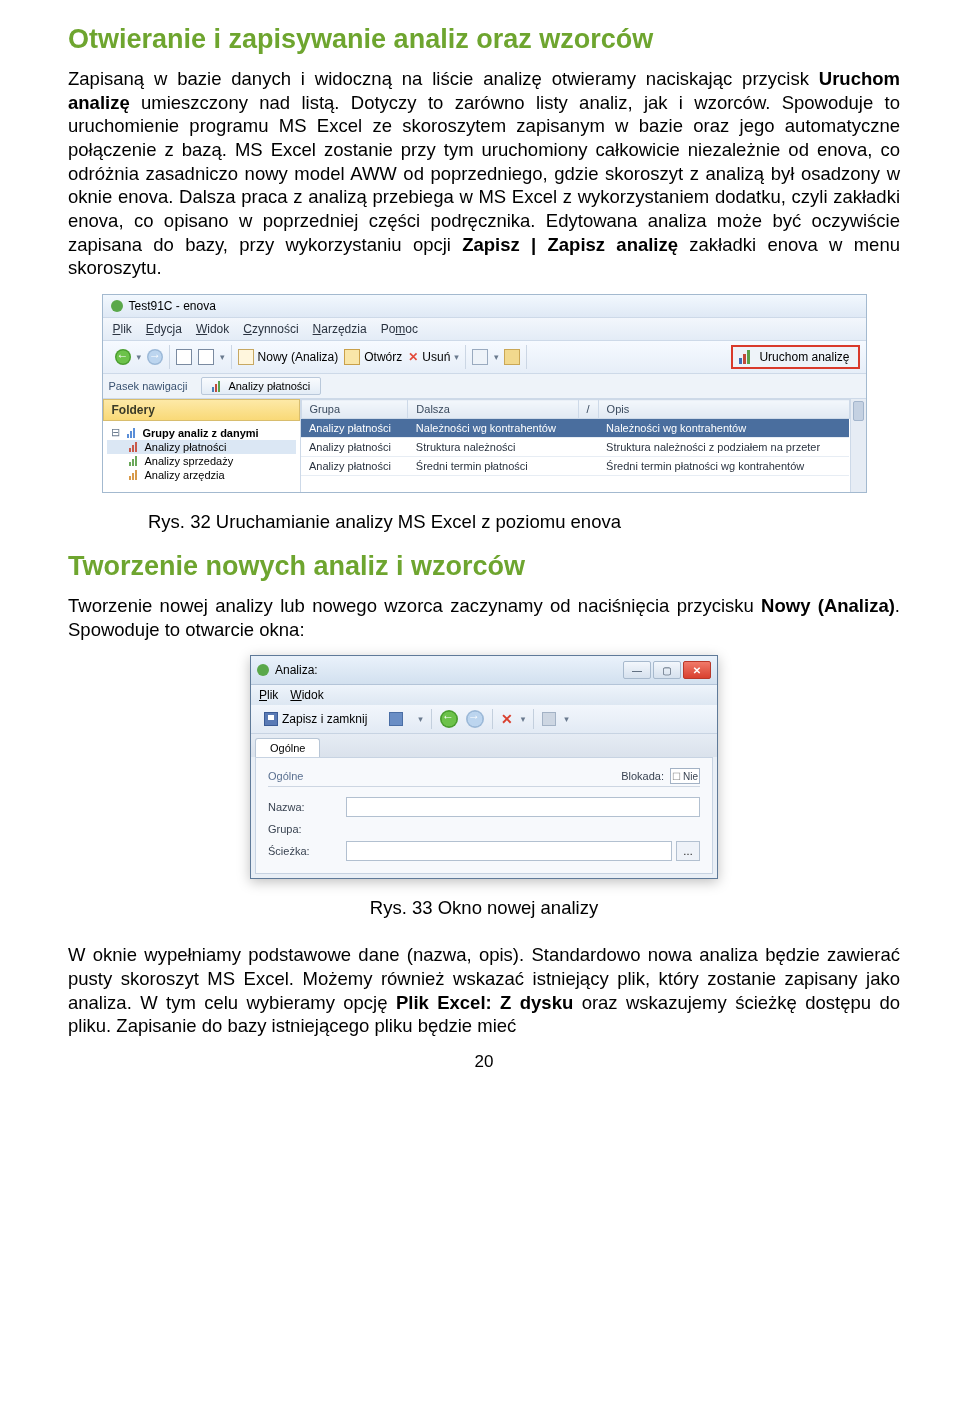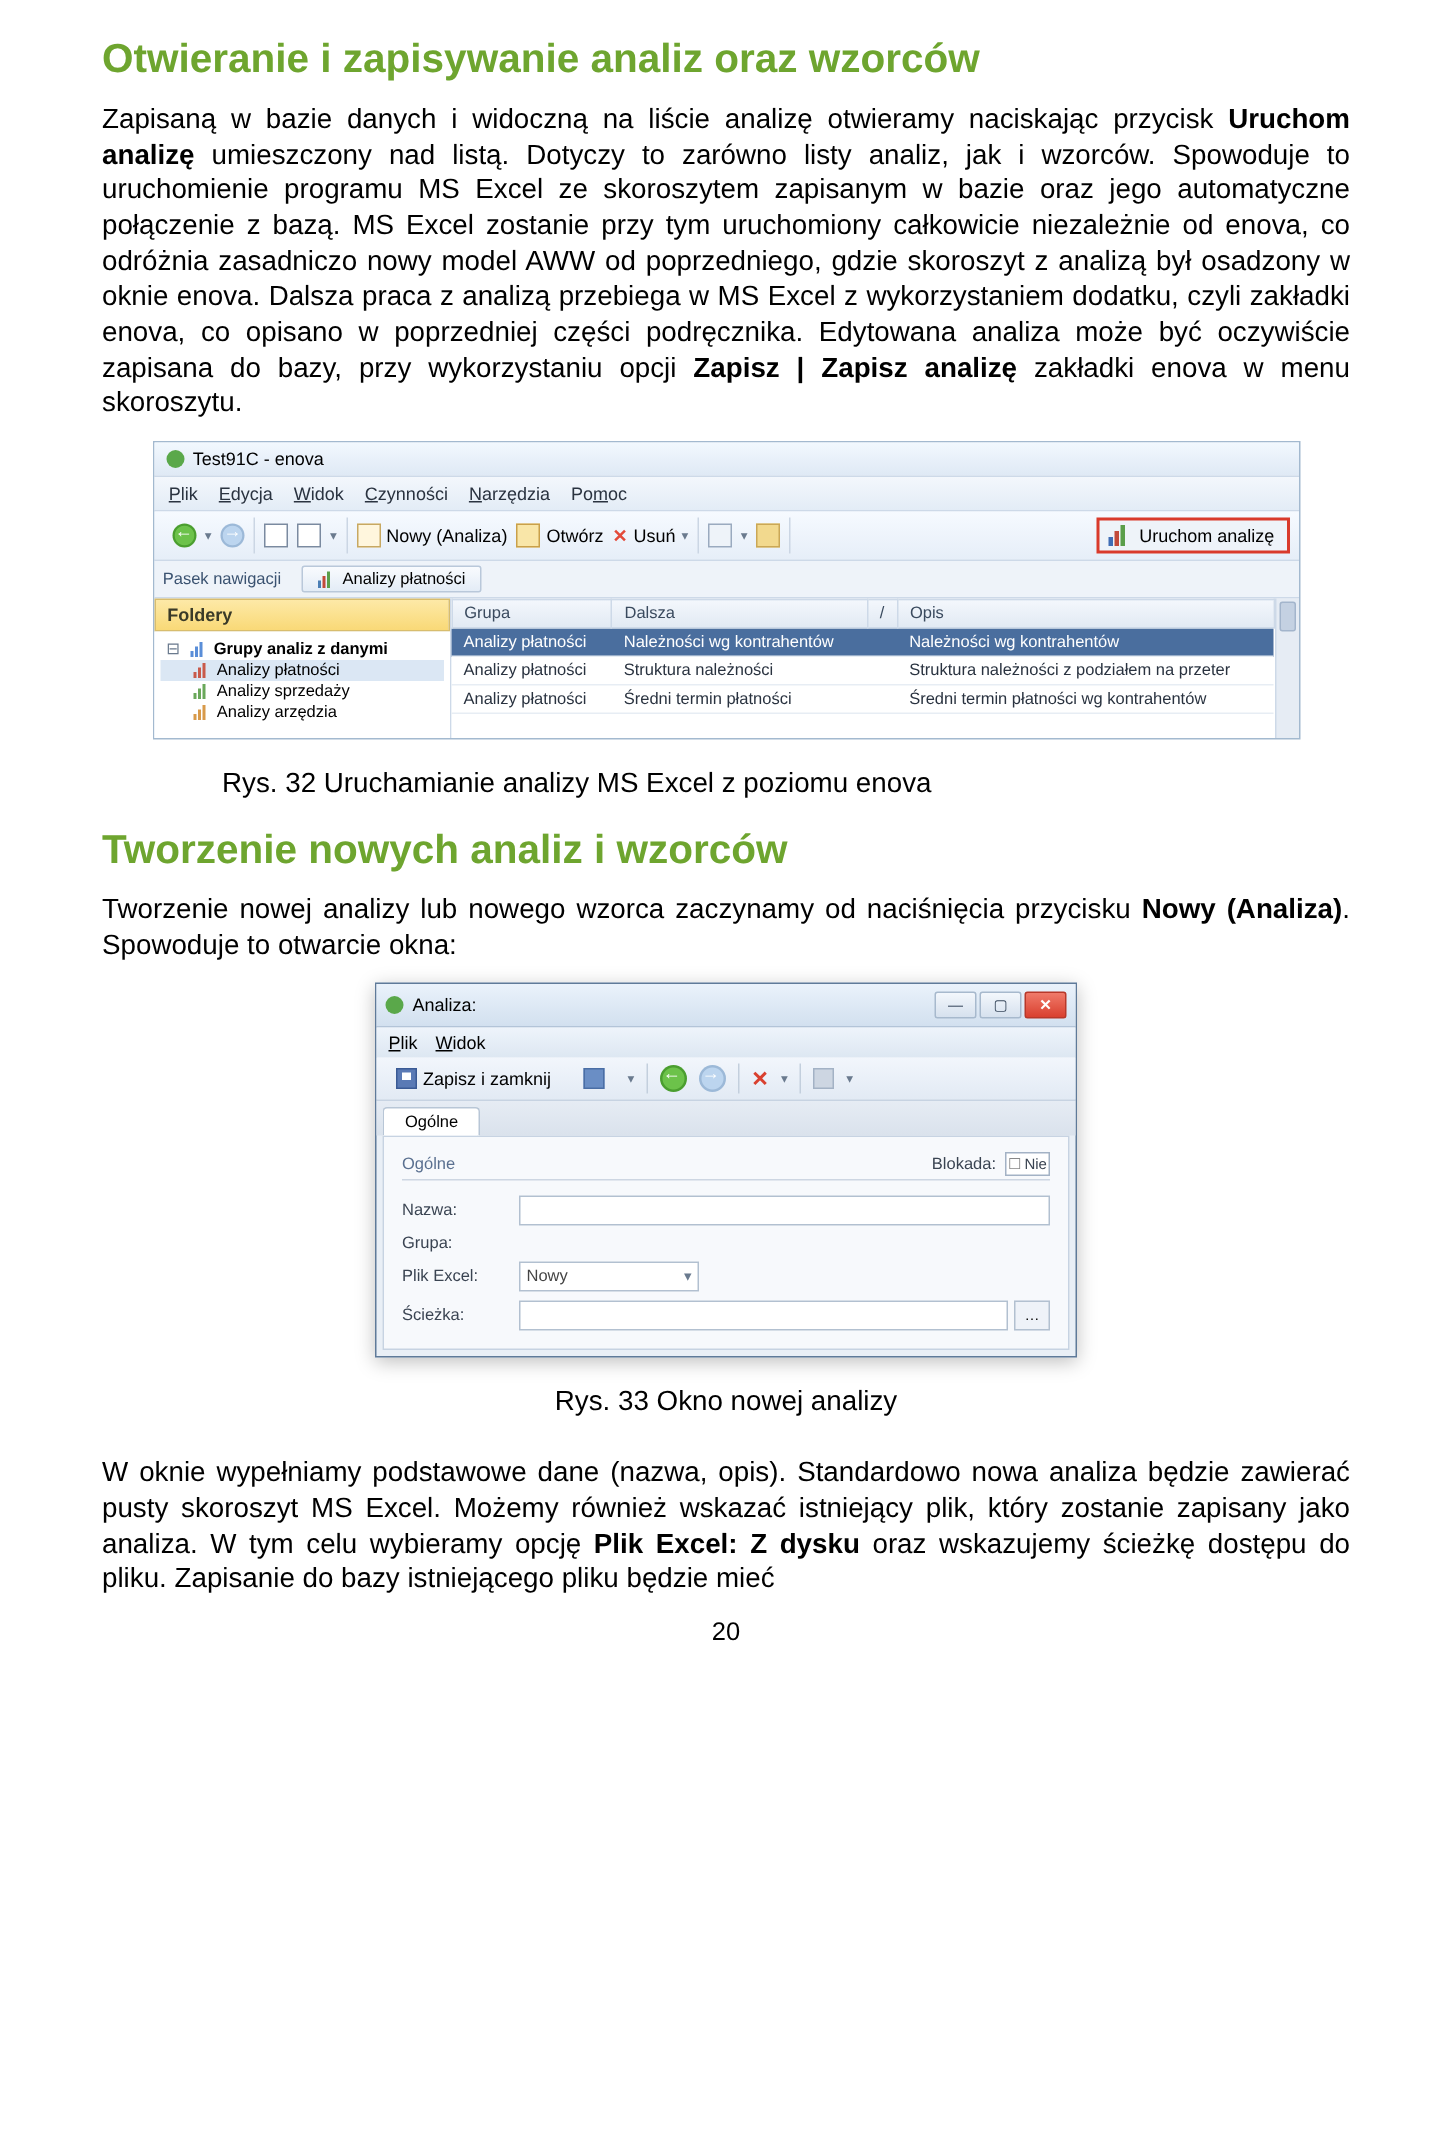--- a/index.html
+++ b/index.html
@@ -450,26 +450,20 @@
       </span>
     </div>
     <div class="s2-row">
       <div class="lab">Nazwa:</div>
       <div class="fld"></div>
     </div>
     <div class="s2-row">
       <div class="lab">Grupa:</div>
     </div>
     <div class="s2-row">
-      <div class="lab">Plik Excel:</div>
-      <div class="fld dd small">
-          <span>Nowy</span>
-        </div>
-    </div>
-    <div class="s2-row">
       <div class="lab">Ścieżka:</div>
       <div class="fld path"></div>
       <div class="dots">…</div>
     </div>
   </div>
 </div>
 
 <p class="caption3">Rys. 33 Okno nowej analizy</p>
 
 <p class="body-text">

